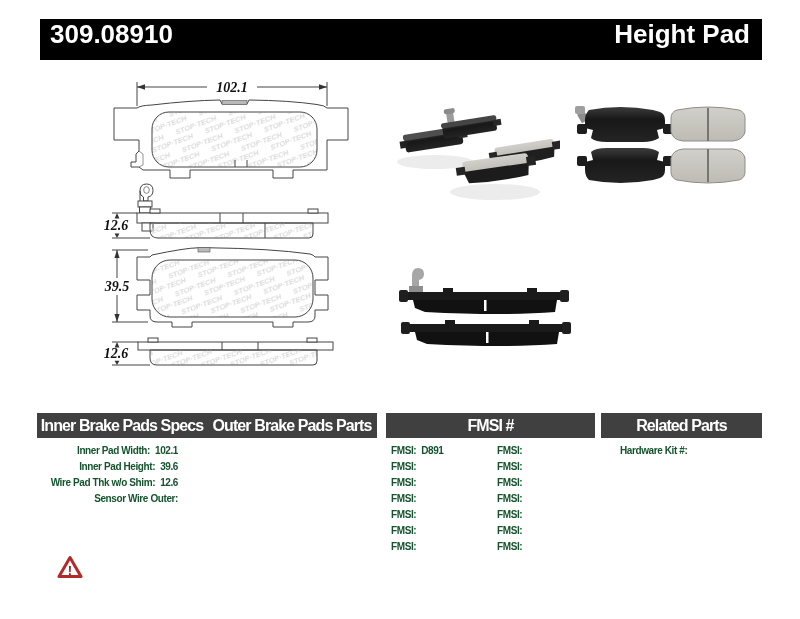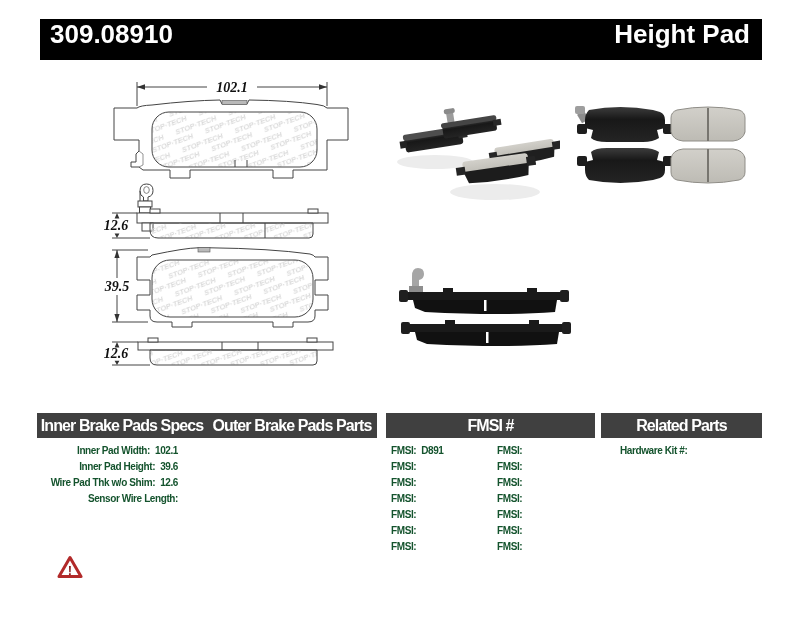--- a/index.html
+++ b/index.html
@@ -211,21 +211,21 @@
   </div>
   <div class="thead" style="left:386px;width:209px;">
     <span class="half">FMSI #</span>
   </div>
 
   <div class="rows right" style="left:37px;top:443px;width:141px;">
 
   <div class="row"><span>Inner Pad Width:</span><span class="val">102.1</span></div>
       <div class="row"><span>Inner Pad Height:</span><span class="val">39.6</span></div>
       <div class="row"><span>Wire Pad Thk w/o Shim:</span><span class="val">12.6</span></div>
-      <div class="row"><span>Sensor Wire Length:</span></div>
+      <div class="row"><span>Sensor Wire Outer:</span></div>
     </div>
   <div class="rows" style="left:391px;top:443px;">
 
   <div class="row"><span>FMSI:</span><span class="val">D891</span></div>
       <div class="row"><span>FMSI:</span></div>
       <div class="row"><span>FMSI:</span></div>
       <div class="row"><span>FMSI:</span></div>
       <div class="row"><span>FMSI:</span></div>
       <div class="row"><span>FMSI:</span></div>
       <div class="row"><span>FMSI:</span></div>

